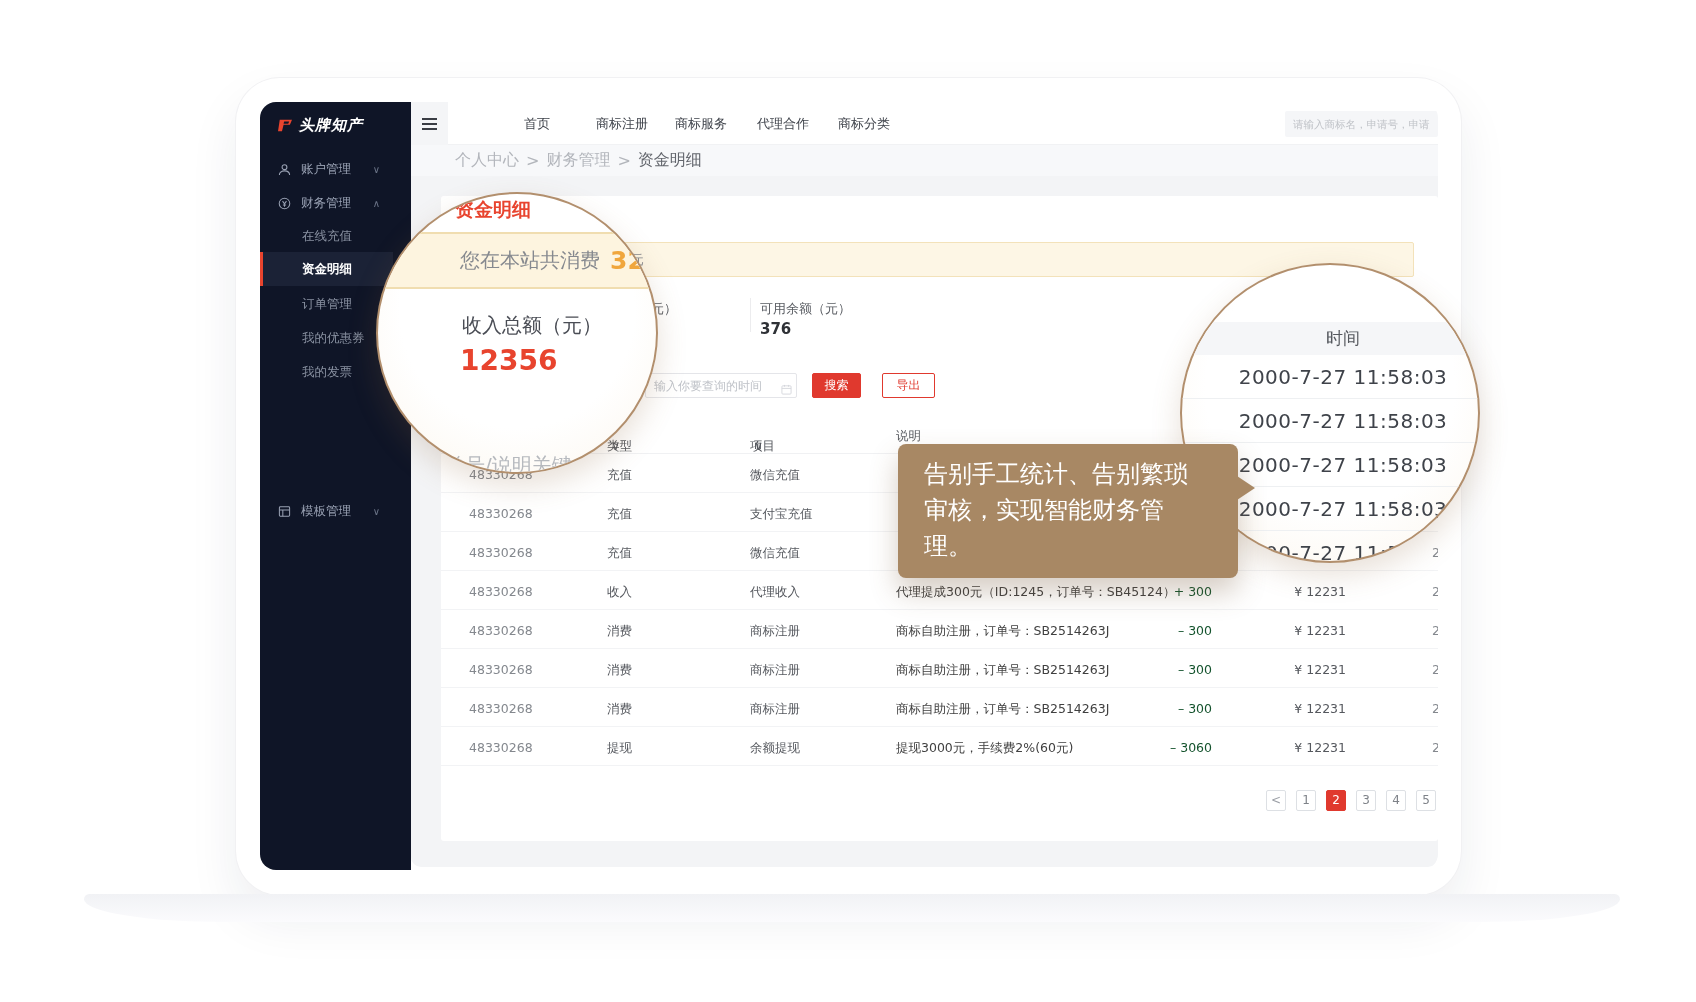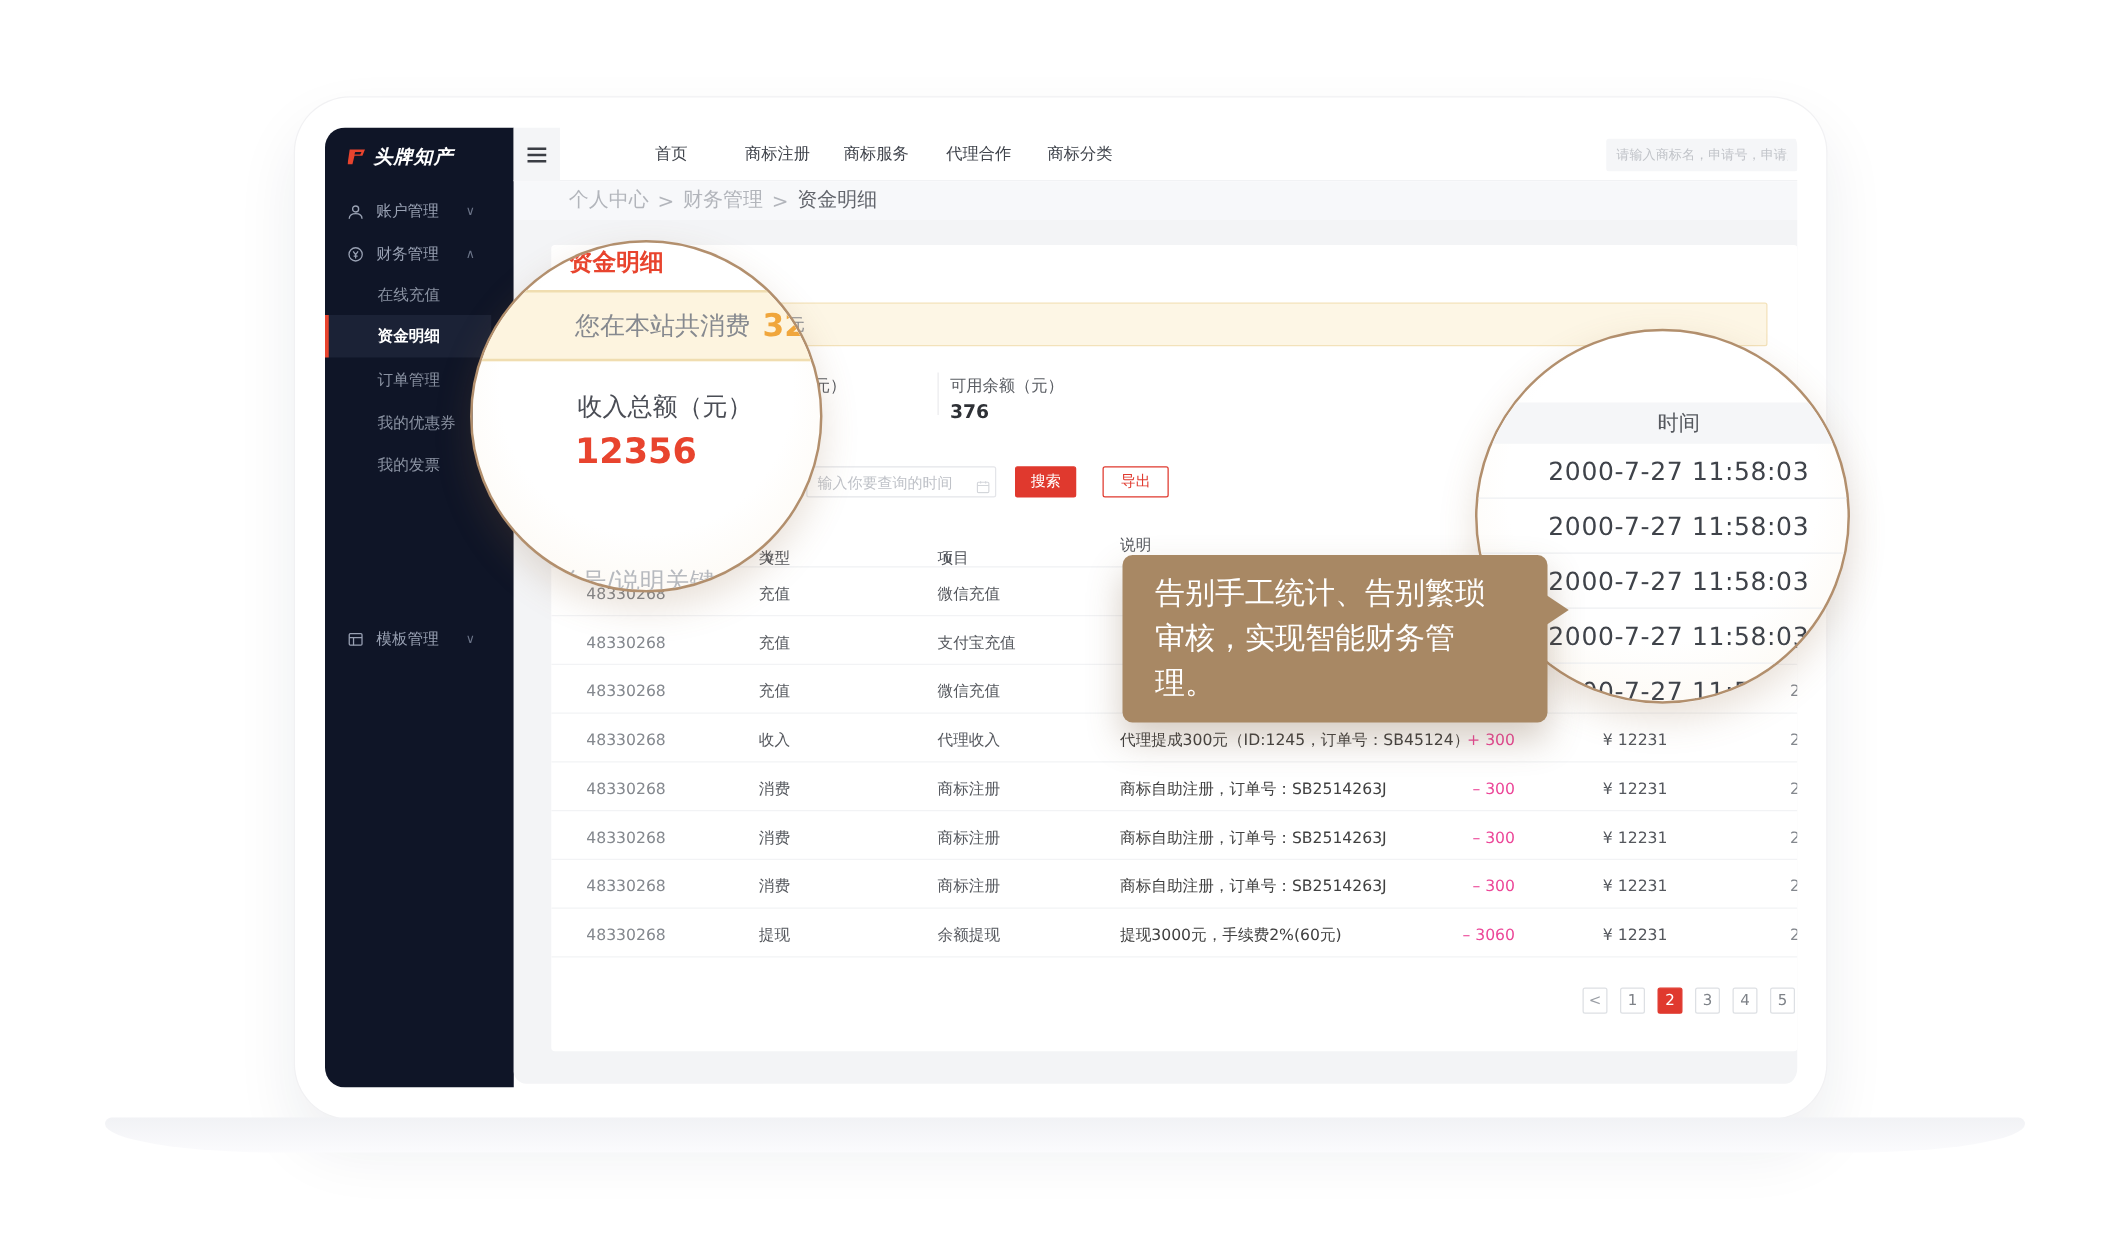--- a/index.html
+++ b/index.html
@@ -67,22 +67,22 @@
   .thead { position:absolute; left:0; right:0; top:222px; height:36px; border-bottom:1px solid #f0f1f3; }
   .thead span { position:absolute; top:10px; font-size:12.5px; color:#55585e; white-space:nowrap; }
   .sorticon { font-size:9px; color:#b9bcc2; margin-left:4px; }
   .tbody { position:absolute; left:0; right:0; top:258px; }
   .trow { position:relative; height:39px; border-bottom:1px solid #f2f3f5; }
   .trow .c { position:absolute; top:13px; font-size:12.5px; white-space:nowrap; }
   .c1 { left:28px;  color:#84888e; }
   .c2 { left:166px; color:#55585e;text-align:right; }
   .c3 { left:309px; color:#55585e; }
   .c4 { left:455px; color:#404040; }
-  .c5 { right:226px; color:#ec4899; }
-  .c6 { right:104px;  color:#55585e;text-align:right; }
+  .c5 { right:226px; color:#14532d; }
+  .c6 { right:92px;  color:#55585e;text-align:right; }
   .c7 { left:991px;  color:#84888e; }
   .h2 { left:166px; } .h3 { left:309px; } .h4 { left:455px; }
 
   .pagination { position:absolute; right:2px; top:594px; display:flex; gap:10px; }
   .pg { width:20px; height:21px; border:1px solid #dde0e4; border-radius:2px; background:#fff;
         font-size:12px; color:#7e8288; text-align:center; line-height:19px; cursor:pointer; }
   .pg-prev { color:#9a9ea5; }
   .pg.active { background:#e0392e; border-color:#e0392e; color:#fff; }
 
   

